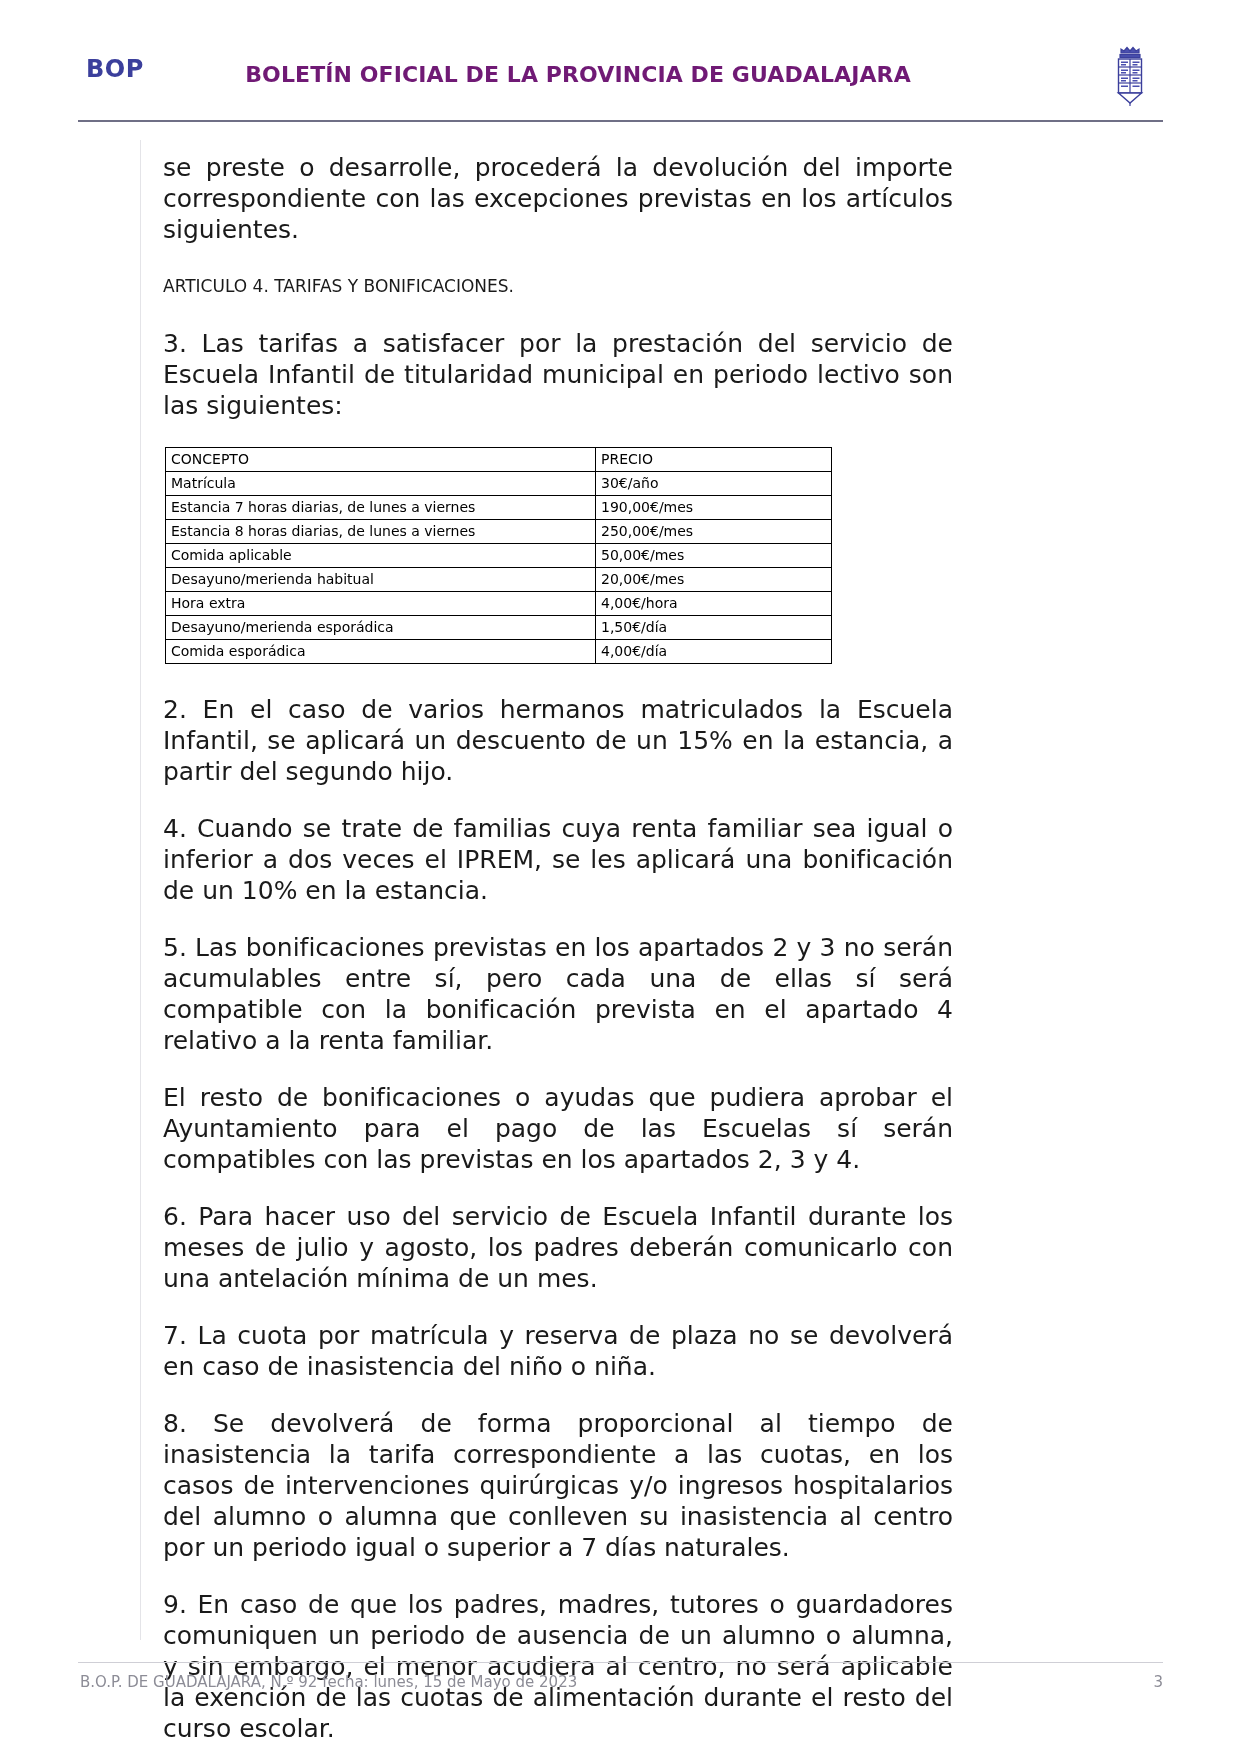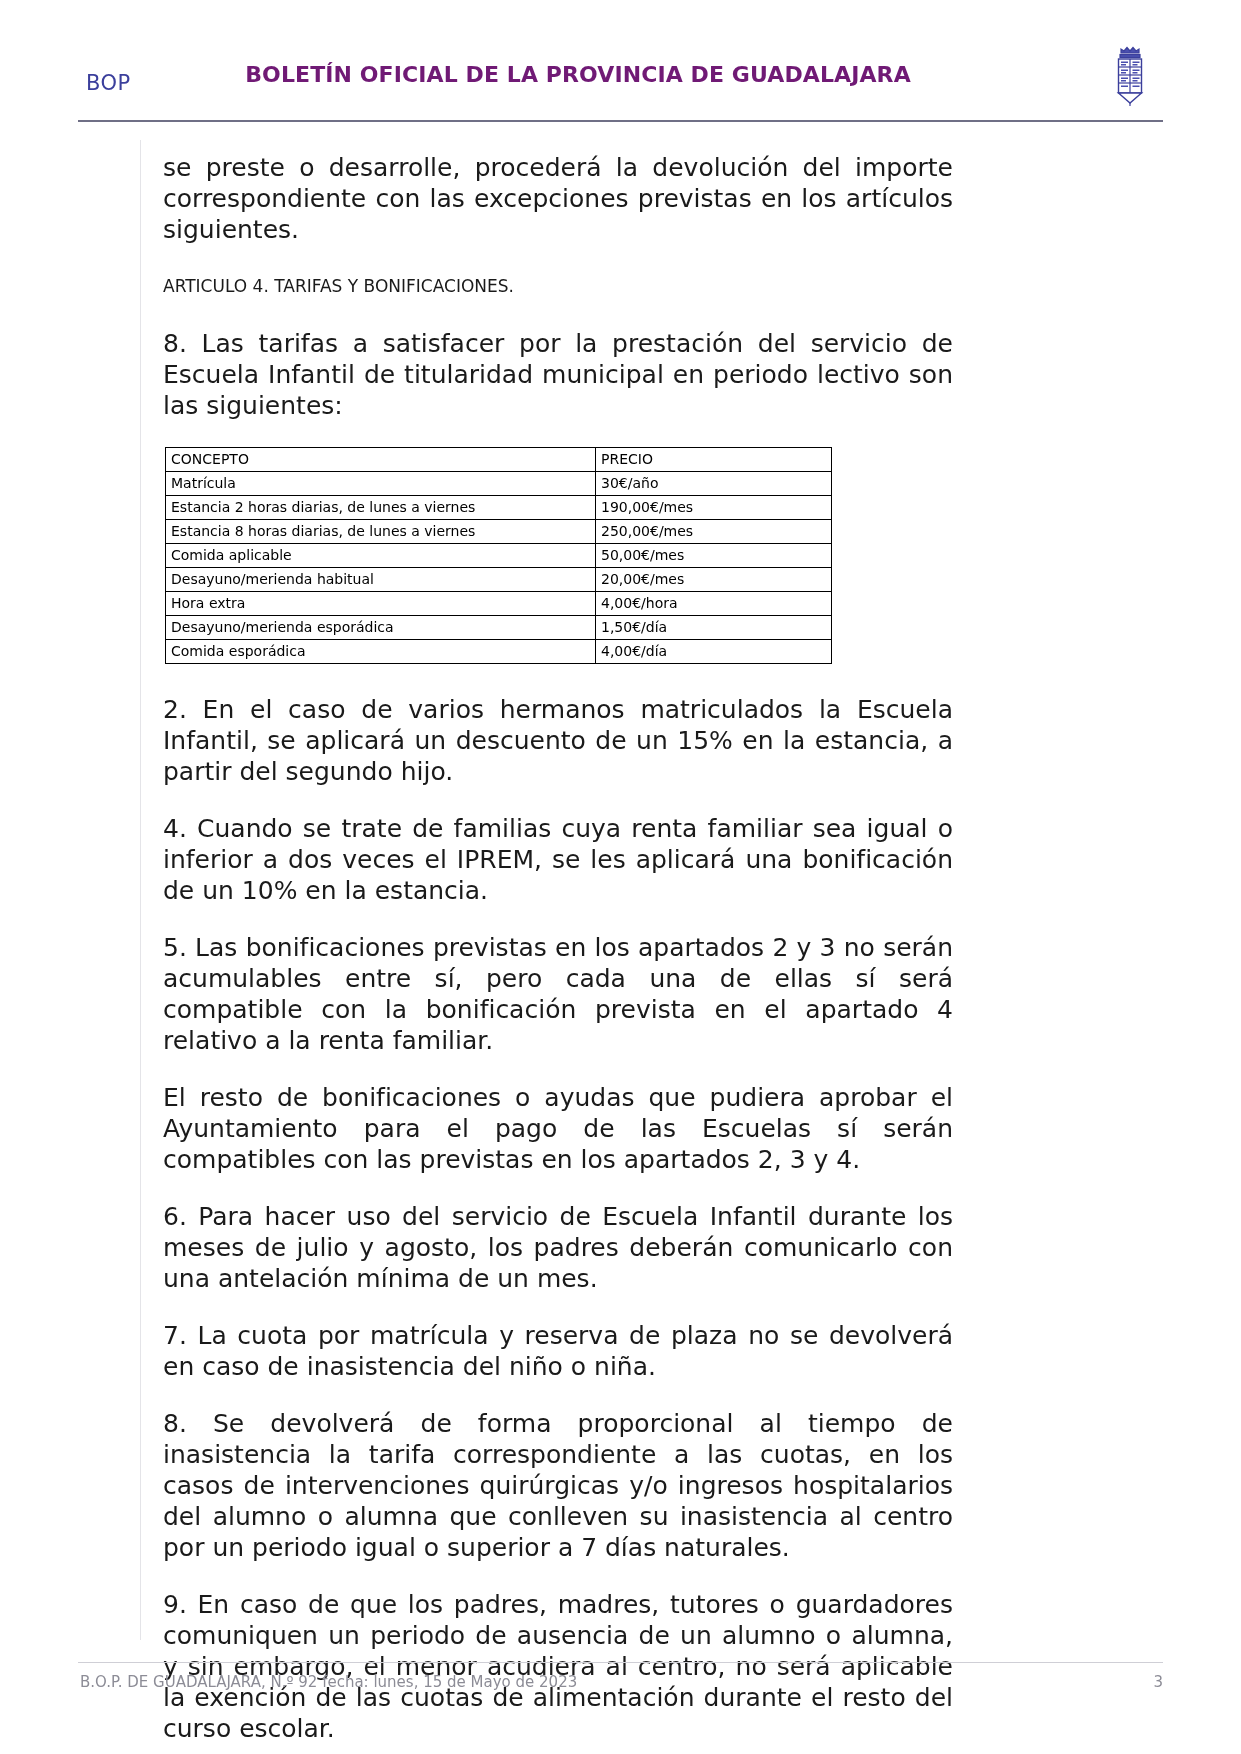--- a/index.html
+++ b/index.html
@@ -26,24 +26,24 @@
   .header {
     position: absolute;
     left: 78px;
     top: 45px;
     width: 1085px;
     height: 72px;
   }
   .bop-logo {
     position: absolute;
     left: 8px;
-    top: 26px;
-    font-family: "DejaVu Sans", "Liberation Sans", sans-serif;
-    font-weight: normal;
-    font-size: 21px;
+    top: 10px;
+    font-family: "DejaVu Sans", "Liberation Sans", sans-serif;
+    font-weight: bold;
+    font-size: 24px;
     letter-spacing: 0.5px;
     color: #3b3f9c;
   }
   .header-title {
     position: absolute;
     left: 0;
     top: 17px;
     width: 1000px;
     text-align: center;
     font-family: "DejaVu Sans", "Liberation Sans", sans-serif;
@@ -195,34 +195,34 @@
   <div class="header-rule"></div>
 
   <div class="margin-line"></div>
 
   <div class="content">
 
     <p class="para">se preste o desarrolle, procederá la devolución del importe correspondiente con las excepciones previstas en los artículos siguientes.</p>
 
     <p class="heading">ARTICULO 4. TARIFAS Y BONIFICACIONES.</p>
 
-    <p class="para">8. Las tarifas a satisfacer por la prestación del servicio de Escuela Infantil de titularidad municipal en periodo lectivo son las siguientes:</p>
+    <p class="para">3. Las tarifas a satisfacer por la prestación del servicio de Escuela Infantil de titularidad municipal en periodo lectivo son las siguientes:</p>
 
     <table class="tarifas">
       <tbody>
         <tr>
           <td class="concepto">CONCEPTO</td>
           <td class="precio">PRECIO</td>
         </tr>
         <tr>
           <td class="concepto">Matrícula</td>
           <td class="precio">30€/año</td>
         </tr>
         <tr>
-          <td class="concepto">Estancia 2 horas diarias, de lunes a viernes</td>
+          <td class="concepto">Estancia 7 horas diarias, de lunes a viernes</td>
           <td class="precio">190,00€/mes</td>
         </tr>
         <tr>
           <td class="concepto">Estancia 8 horas diarias, de lunes a viernes</td>
           <td class="precio">250,00€/mes</td>
         </tr>
         <tr>
           <td class="concepto">Comida aplicable</td>
           <td class="precio">50,00€/mes</td>
         </tr>

